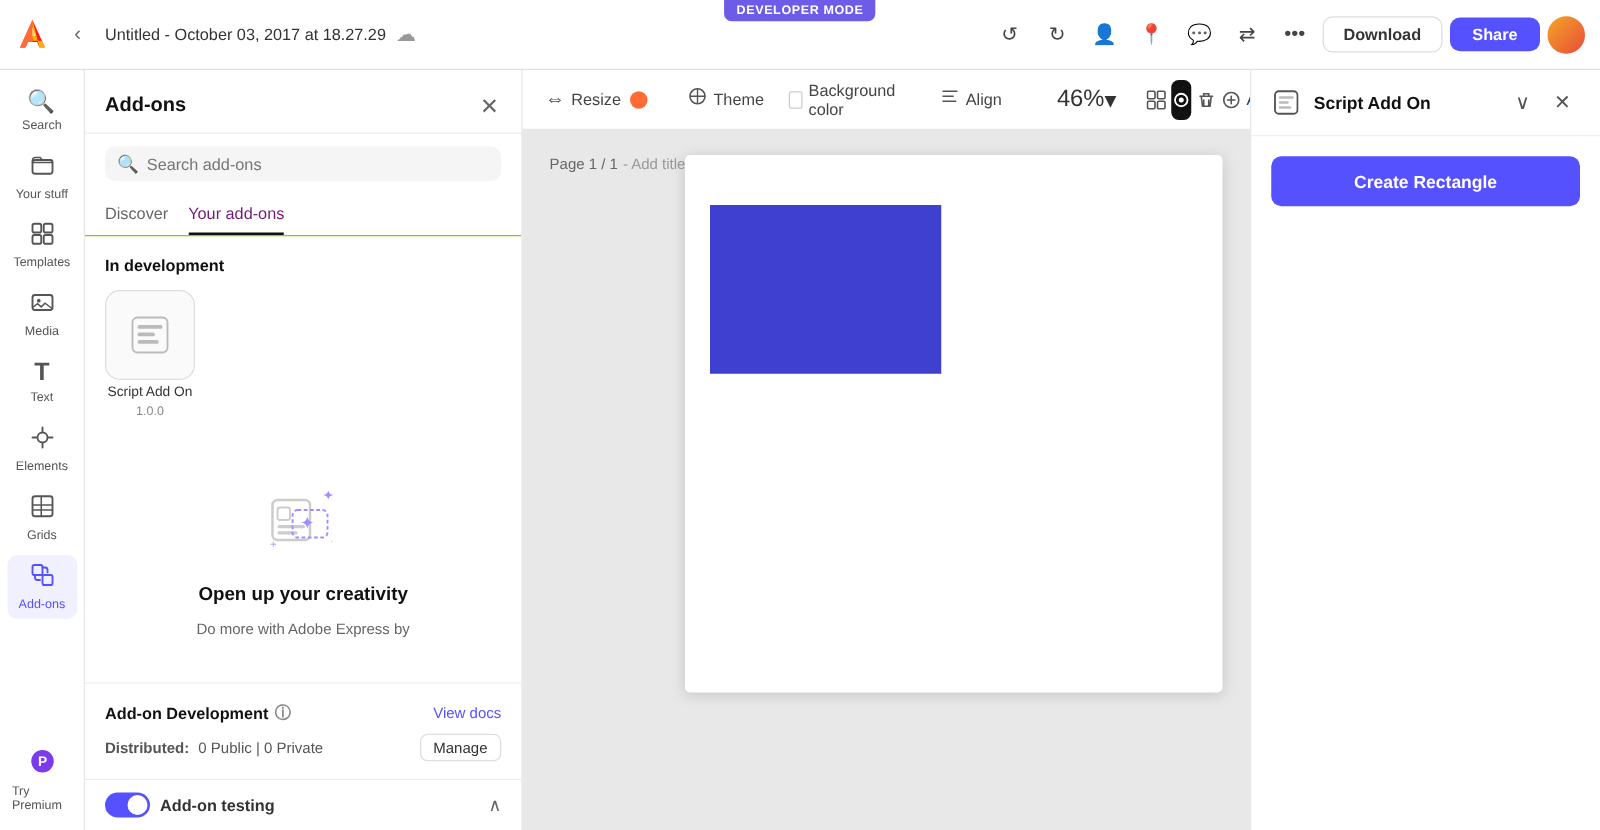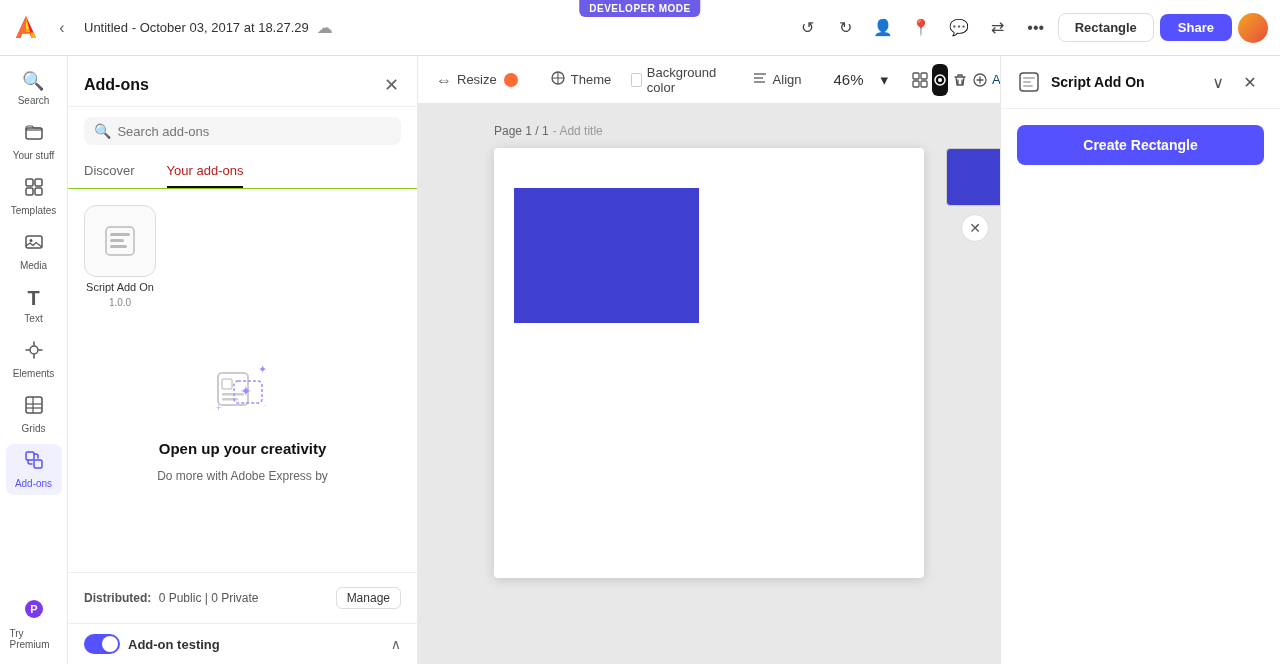--- a/index.html
+++ b/index.html
@@ -186,21 +186,21 @@
       border-bottom: 1px solid #84cc16;
     }
     .addon-tab {
       font-size: 13px;
       font-weight: 500;
       color: #666;
       padding: 8px 0;
       cursor: pointer;
       border-bottom: 2px solid transparent;
     }
-    .addon-tab.active { color: #b91c1c; border-bottom-color: #111; margin-left: 16px; }
+    .addon-tab.active { color: #701a75; border-bottom-color: #111; }
     .addons-body {
       flex: 1;
       overflow-y: auto;
       padding: 16px;
     }
     .section-title {
       font-size: 13px;
       font-weight: 600;
       color: #111;
       margin-bottom: 12px;
@@ -358,26 +358,27 @@
     .toolbar-item .ti-icon { font-size: 16px; }
     .toolbar-divider {
       width: 1px;
       height: 24px;
       background: #e0e0e0;
       margin: 0 4px;
     }
     .toolbar-zoom {
       display: flex;
       align-items: center;
-      gap: 17px;
-      font-size: 15px;
+      gap: 0;
+      font-size: 19px;
       color: #333;
       padding: 4px 8px;
       border-radius: 6px;
       cursor: pointer;
+      margin-left: 12px;
     }
     .toolbar-icon-btn {
       width: 32px; height: 32px;
       display: flex; align-items: center; justify-content: center;
       border-radius: 6px;
       cursor: pointer;
       color: #444;
       font-size: 16px;
     }
     .toolbar-icon-btn.active { background: #111; color: white; }
@@ -386,21 +387,21 @@
       flex: 1;
       display: flex;
       align-items: flex-start;
       justify-content: center;
       padding: 20px;
       overflow: hidden;
       position: relative;
     }
     .page-wrap {
       display: flex;
-      flex-direction: column;
+      flex-direction: row;
       align-items: center;
     }
     .page-label {
       font-size: 12px;
       color: #666;
       margin-bottom: 10px;
       align-self: flex-start;
       display: flex;
       gap: 4px;
     }
@@ -536,21 +537,21 @@
   </div>
   <div class="developer-mode-badge">DEVELOPER MODE</div>
   <div class="topbar-right">
     <button class="icon-btn" title="Undo">↺</button>
     <button class="icon-btn" title="Redo">↻</button>
     <button class="icon-btn">👤</button>
     <button class="icon-btn">📍</button>
     <button class="icon-btn">💬</button>
     <button class="icon-btn">⇄</button>
     <button class="icon-btn">•••</button>
-    <button class="btn-download">Rectangle</button>
+    <button class="btn-download">Download</button>
     <button class="btn-share">Share</button>
     <div class="avatar"></div>
   </div>
 </div>
 
 <div class="main-layout">
 
   <div class="left-sidebar">
     <div class="sidebar-item">
       <span class="si-icon">🔍</span>
@@ -642,20 +643,21 @@
       <div class="search-input-wrap">
         <span class="search-icon-s">🔍</span>
         <input type="text" placeholder="Search add-ons" style="">
       </div>
     </div>
     <div class="addons-tabs">
       <div class="addon-tab">Discover</div>
       <div class="addon-tab active">Your add-ons</div>
     </div>
     <div class="addons-body">
+      <div class="section-title">In development</div>
       <div class="addon-card">
         <div class="addon-icon-box">
           <svg width="36" height="36" viewBox="0 0 36 36" fill="none">
             <rect x="4" y="4" width="28" height="28" rx="4" fill="none" stroke="#bbb" stroke-width="1.5"></rect>
             <rect x="8" y="10" width="20" height="3" rx="1.5" fill="#bbb"></rect>
             <rect x="8" y="16" width="14" height="3" rx="1.5" fill="#bbb"></rect>
             <rect x="8" y="22" width="17" height="3" rx="1.5" fill="#bbb"></rect>
           </svg>
         </div>
         <span class="addon-name">Script Add On</span>
@@ -674,20 +676,27 @@
             <text x="50" y="20" font-size="11" fill="#9c8fff">✦</text>
             <text x="8" y="58" font-size="9" fill="#b0a0ff">+</text>
             <text x="56" y="55" font-size="8" fill="#b0a0ff">·</text>
           </svg>
         </div>
         <div class="empty-title">Open up your creativity</div>
         <div class="empty-sub">Do more with Adobe Express by</div>
       </div>
     </div>
     <div class="addon-dev-section">
+      <div class="addon-dev-header">
+        <div class="addon-dev-title">
+          <span>Add-on Development</span>
+          <span class="info-icon">ⓘ</span>
+        </div>
+        <a class="view-docs-link">View docs</a>
+      </div>
       <div class="distributed-row">
         <span>
           <span class="distributed-label">Distributed:</span>
           <span>0 Public | 0 Private</span>
         </span>
         <button class="manage-btn">Manage</button>
       </div>
     </div>
     <div class="addon-testing-row">
       <div class="testing-row-left">

